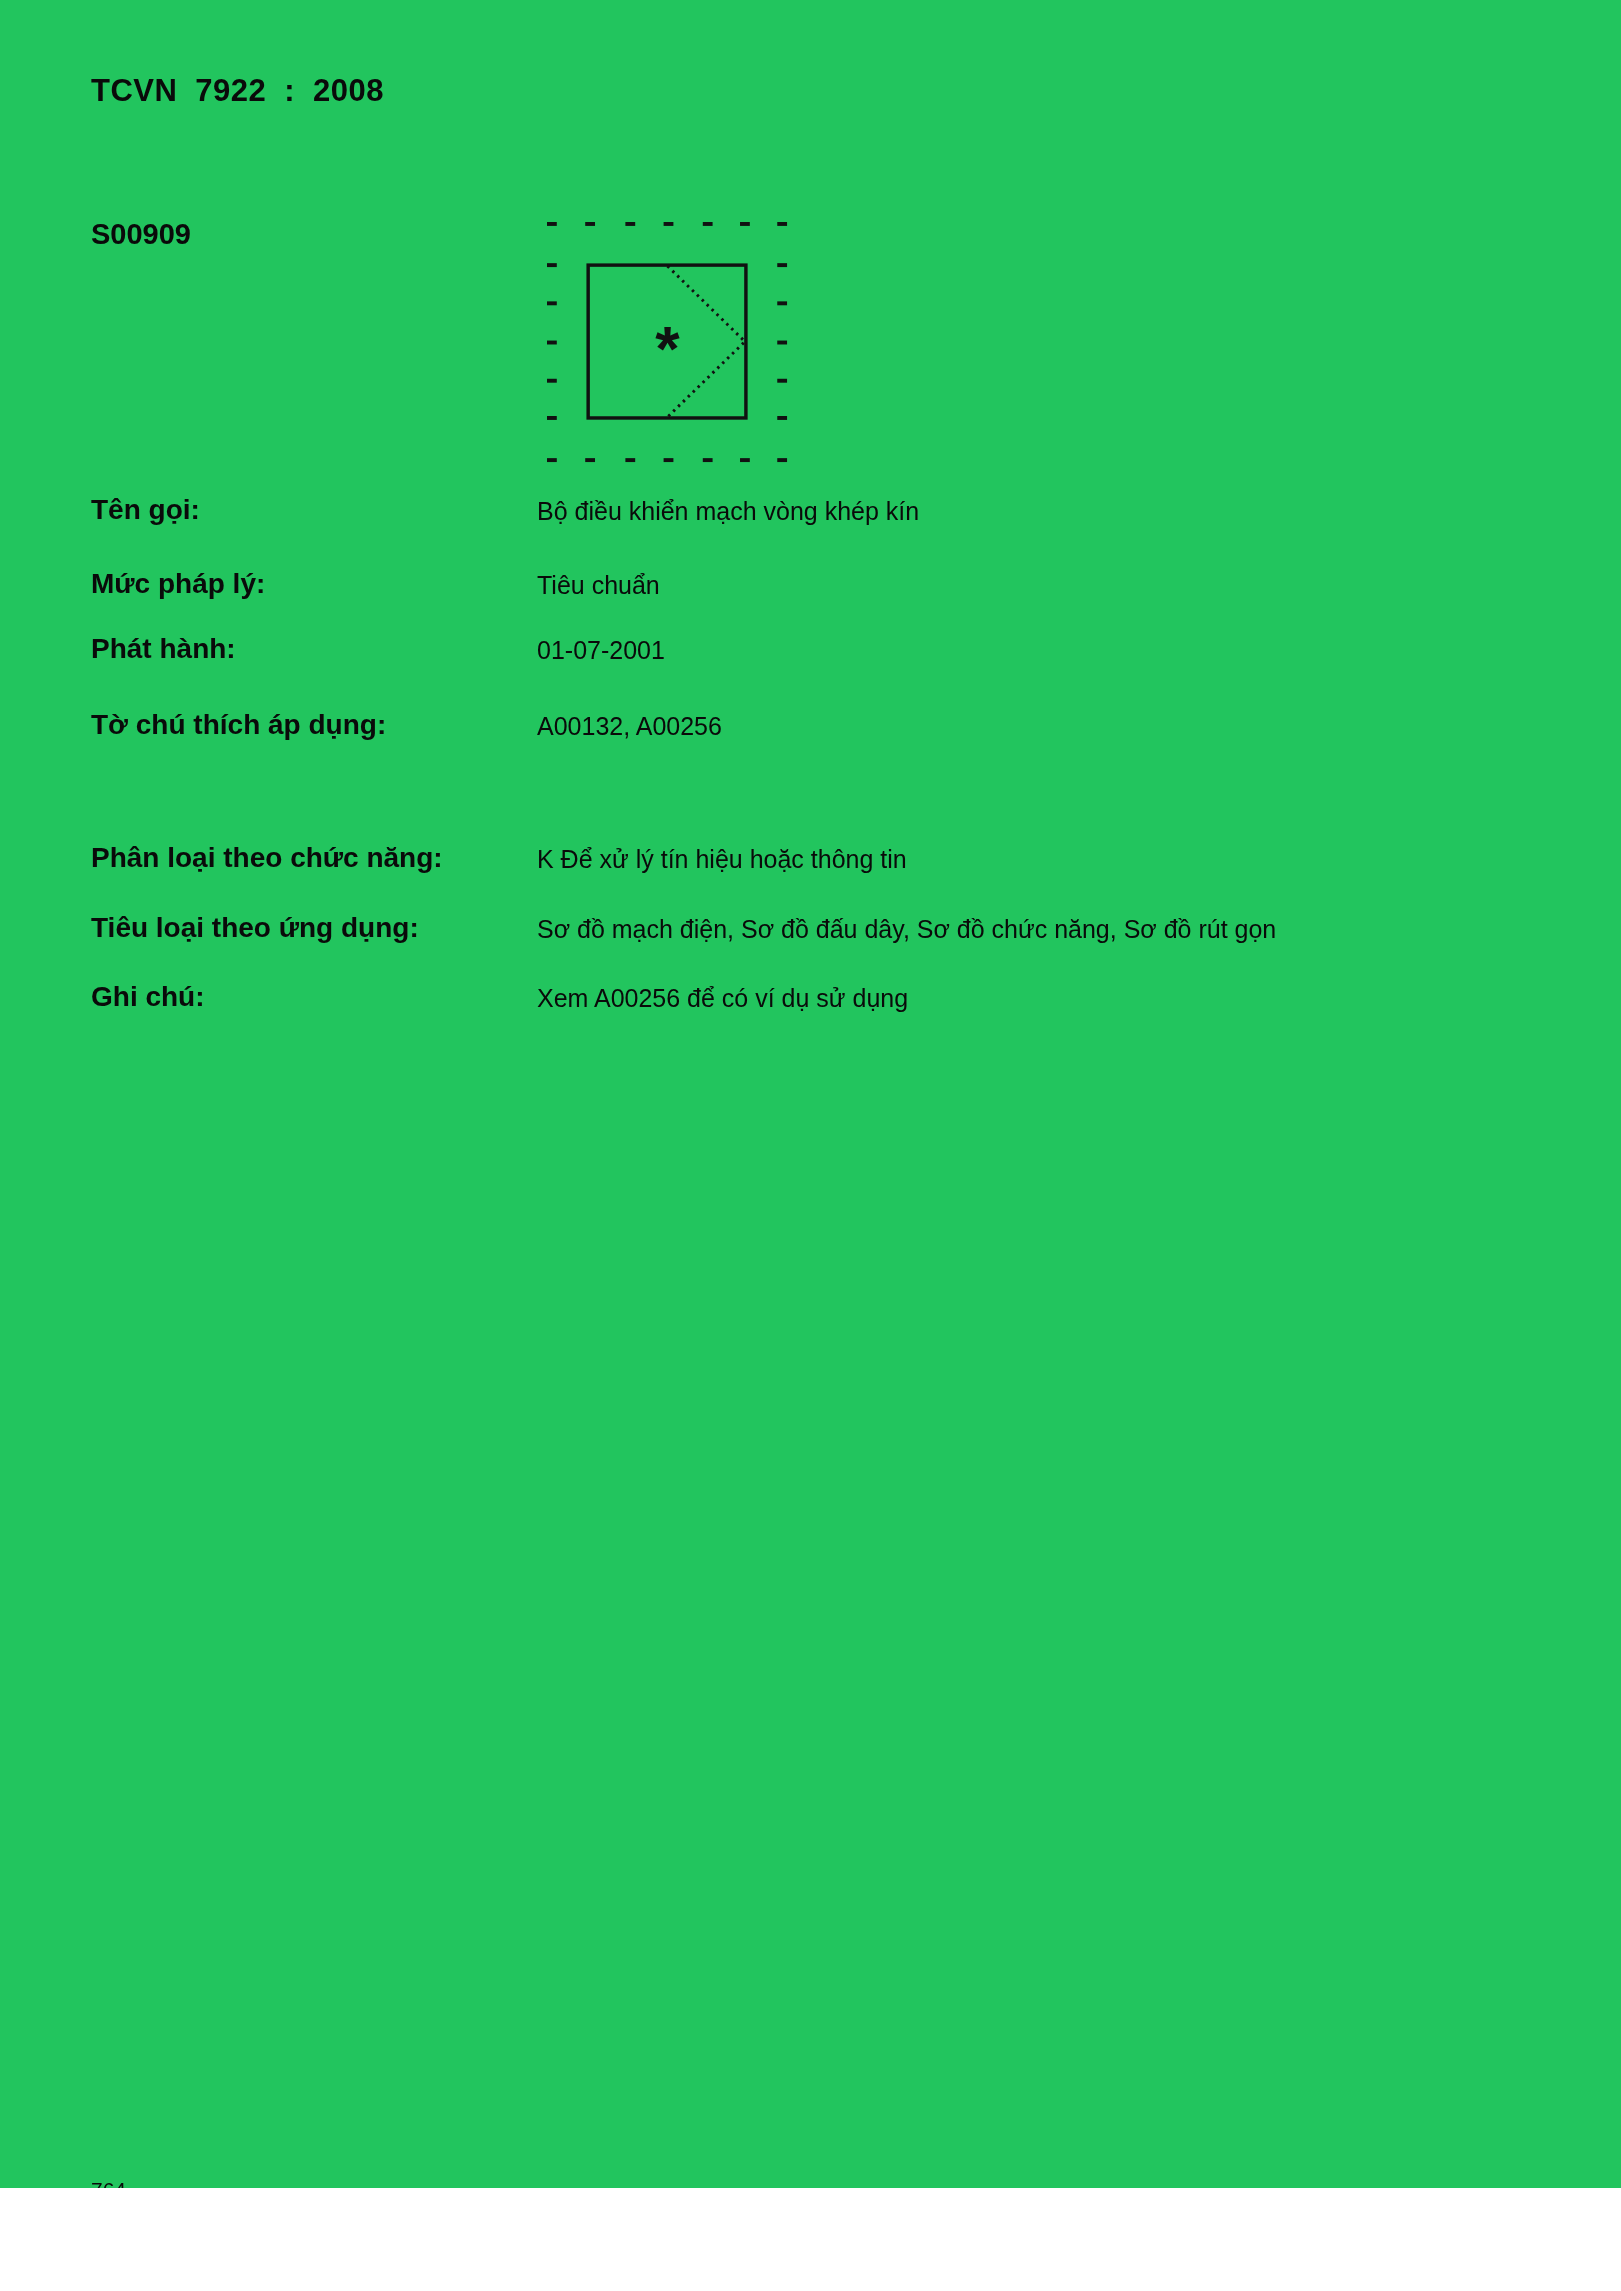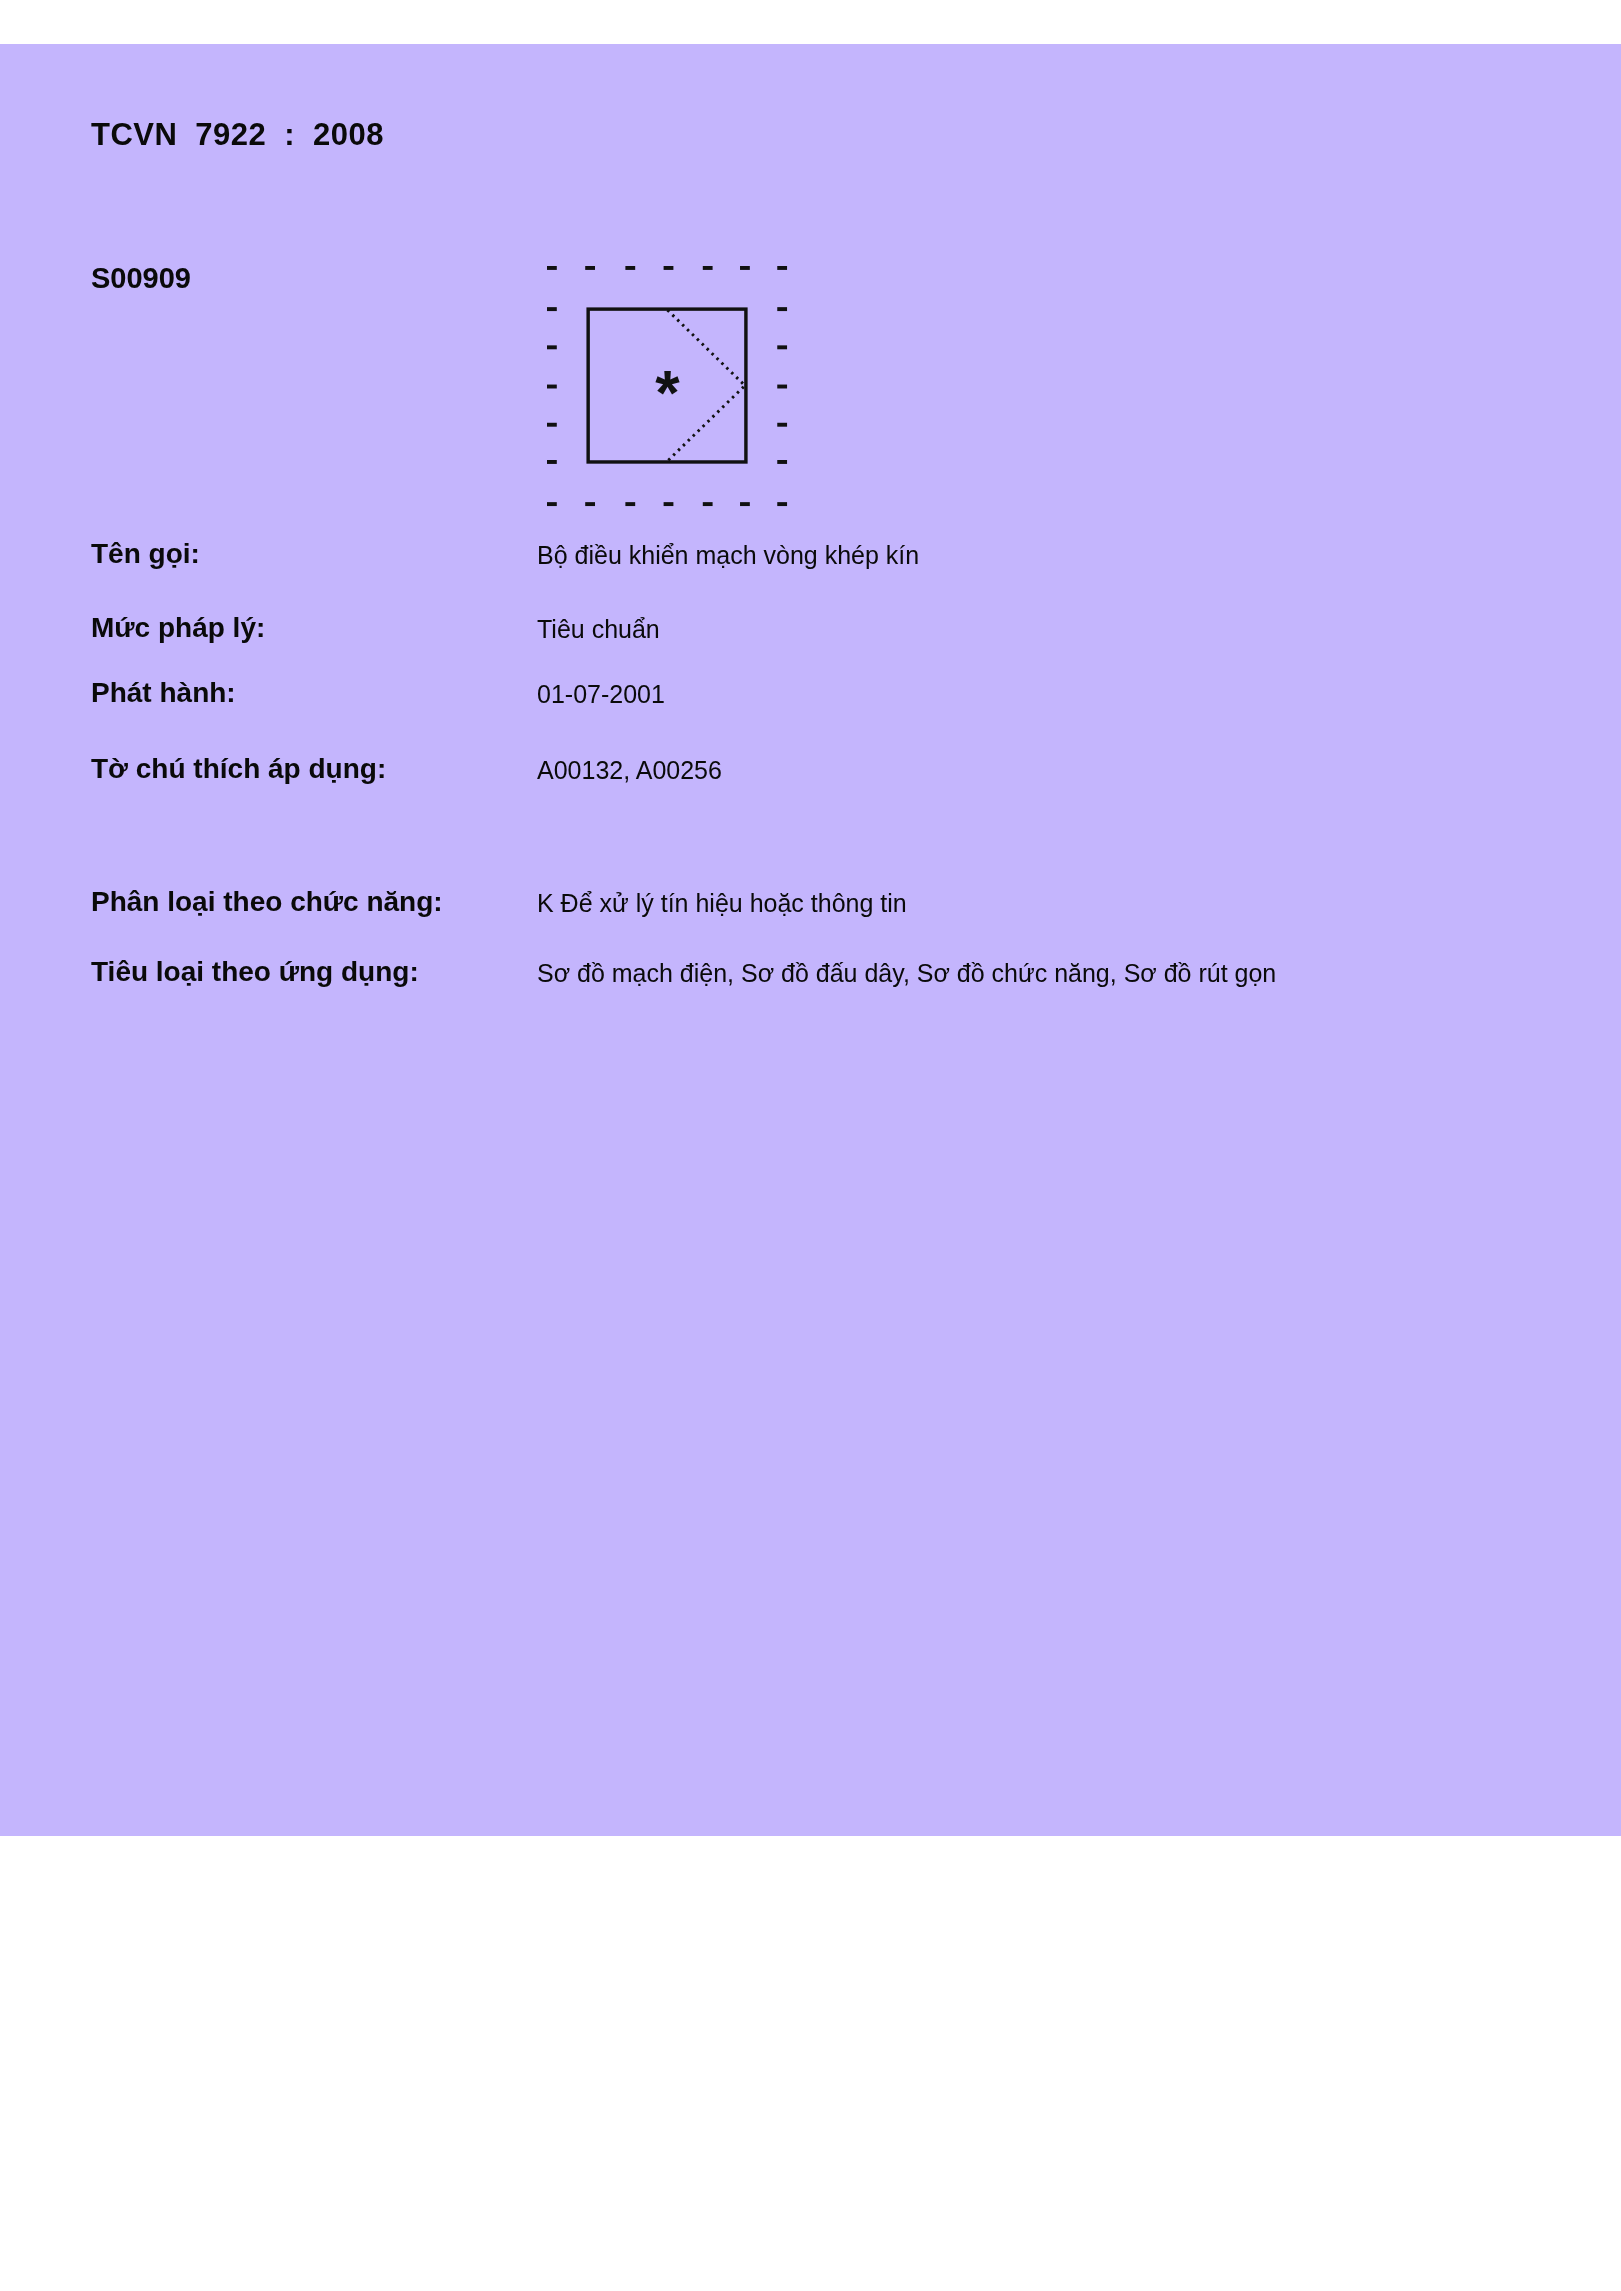--- a/index.html
+++ b/index.html
@@ -4,24 +4,23 @@
 <style>
   html, body { margin: 0; padding: 0; }
   body {
     background: #ffffff;
     font-family: "Liberation Sans", "DejaVu Sans", sans-serif;
     color: #0a0a0a;
   }
   .page {
     position: relative;
     width: 1621px;
-    height: 1792px;
-    background: #c4b5fd;
+    height: 2188px;
+    background: #22c55e;
     overflow: hidden;
-    margin-top: 44px;
   }
   .standard-code {
     position: absolute;
     left: 91px; top: 73px;
     font-size: 31px;
     font-weight: bold;
     letter-spacing: 0.5px;
     word-spacing: 8.8px;
     white-space: nowrap;
   }
@@ -136,17 +135,21 @@
     <span class="field-value">A00132, A00256</span>
   </div>
   <div class="field-row row-6">
     <span class="field-label">Phân loại theo chức năng:</span>
     <span class="field-value">K Để xử lý tín hiệu hoặc thông tin</span>
   </div>
   <div class="field-row row-7">
     <span class="field-label">Tiêu loại theo ứng dụng:</span>
     <span class="field-value">Sơ đồ mạch điện, Sơ đồ đấu dây, Sơ đồ chức năng, Sơ đồ rút gọn</span>
   </div>
+  <div class="field-row row-8">
+    <span class="field-label">Ghi chú:</span>
+    <span class="field-value">Xem A00256 để có ví dụ sử dụng</span>
+  </div>
 
   <div class="page-number">764</div>
 
 </div>
 
 
 </body></html>

